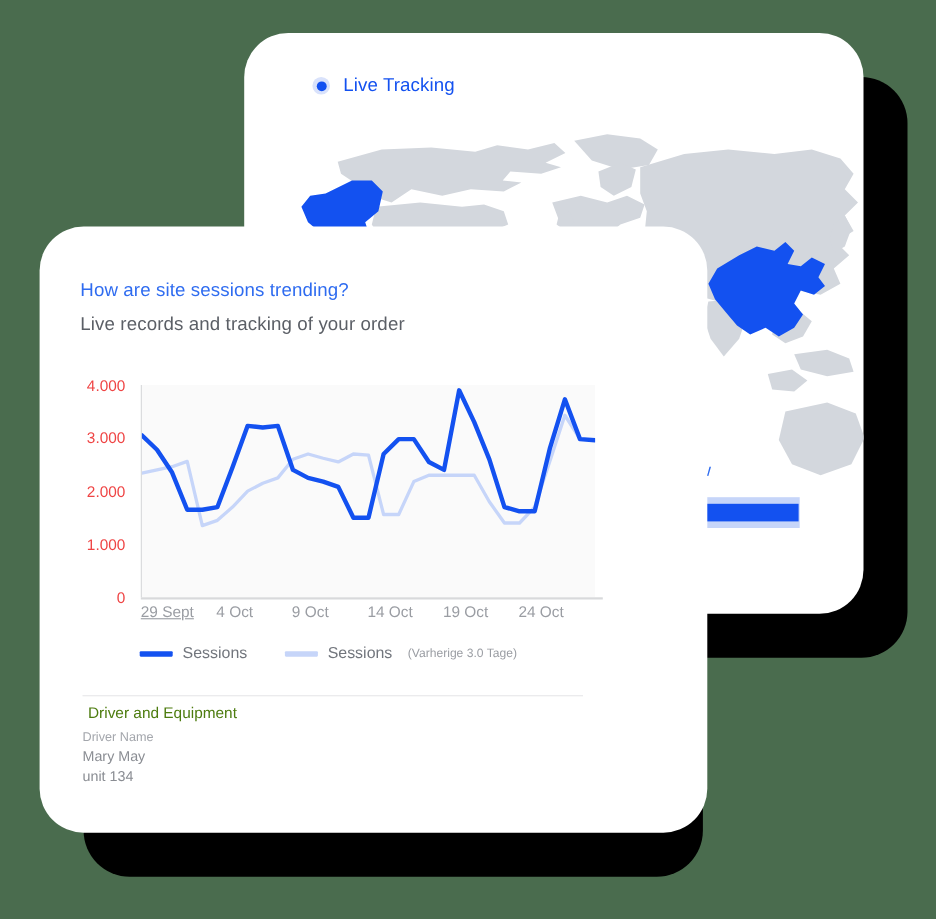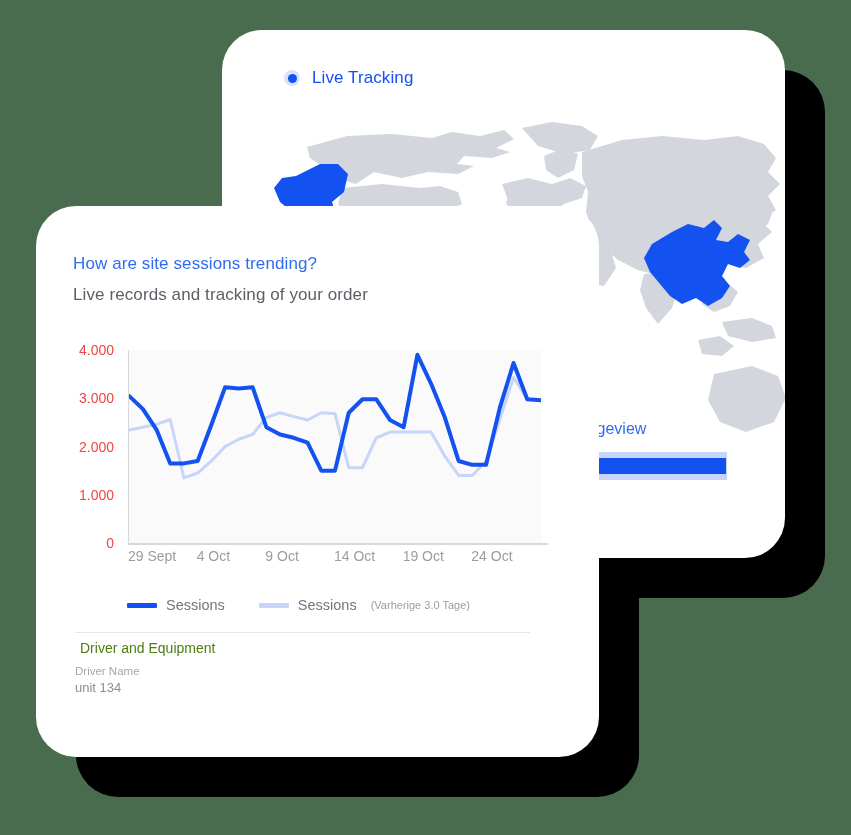--- a/index.html
+++ b/index.html
@@ -27,21 +27,21 @@
   #front-shadow { left: 76px;  top: 246px; width: 563px; height: 551px; }
 
   
   .card {
     position: absolute;
     background: #ffffff;
     border-radius: 40px;
     overflow: hidden;
   }
   #back-card  { left: 222px; top: 30px;  width: 563px; height: 528px; }
-  #front-card { left: 36px;  top: 206px; width: 563px; height: 551px; }
+  #front-card { left: 36px;  top: 206px; width: 563px; height: 551px; padding-left: 44px; }
 
   
   .live-row {
     position: absolute;
     left: 62px;
     top: 38px;
     display: flex;
     align-items: center;
     gap: 12px;
   }
@@ -169,21 +169,21 @@
     position: absolute;
     font-size: 14px;
     color: #9a9da3;
     white-space: nowrap;
   }
 
   
   #legend {
     position: absolute;
     left: 91px;
-    top: 391px;
+    top: 380px;
     display: flex;
     align-items: flex-start;
     gap: 34px;
   }
   .legend-item { display: flex; align-items: center; gap: 9px; }
   .legend-swatch { width: 30px; height: 5px; border-radius: 1px; }
   .legend-label { font-size: 14.5px; color: #72767d; }
   .legend-note  { font-size: 11px; color: #9a9da3; margin-left: 5px; }
 
   
@@ -311,21 +311,21 @@
           <span style="top: 12px;">4.000</span>
         </div>
       <div id="plot-area">
         <svg width="412" height="193" viewBox="0 0 412 193" preserveAspectRatio="none">
           <polyline id="series-1" fill="none" stroke="#c6d5f9" stroke-width="3" stroke-linejoin="round" stroke-linecap="round" points="0,80.09500000000001 13.733333333333333,77.2 27.466666666666665,74.305 41.2,69.48 54.93333333333333,127.8625 68.66666666666666,123.03750000000001 82.4,110.97500000000001 96.13333333333334,96.5 109.86666666666666,89.2625 123.6,84.4375 137.33333333333331,67.55 151.06666666666666,62.724999999999994 164.8,66.585 178.53333333333333,69.9625 192.26666666666668,62.724999999999994 206,63.69 219.73333333333332,117.73 233.46666666666667,117.73 247.2,87.815 260.93333333333334,82.025 274.66666666666663,82.025 288.4,82.025 302.1333333333333,82.025 315.8666666666667,106.14999999999999 329.6,125.45 343.33333333333337,125.45 357.06666666666666,110.97500000000001 370.8,69.48 384.53333333333336,27.502499999999998 398.26666666666665,49.215 412,50.18000000000001"></polyline>
           <polyline id="series-0" fill="none" stroke="#1351f0" stroke-width="4" stroke-linejoin="round" stroke-linecap="round" points="0,45.837500000000006 13.733333333333333,58.86500000000001 27.466666666666665,79.6125 41.2,113.3875 54.93333333333333,113.3875 68.66666666666666,110.97500000000001 82.4,74.7875 96.13333333333334,37.1525 109.86666666666666,38.599999999999994 123.6,37.1525 137.33333333333331,77.2 151.06666666666666,84.4375 164.8,87.815 178.53333333333333,92.64 192.26666666666668,120.625 206,120.625 219.73333333333332,62.724999999999994 233.46666666666667,49.215 247.2,49.215 260.93333333333334,69.9625 274.66666666666663,77.2 288.4,4.825000000000017 302.1333333333333,33.775000000000006 315.8666666666667,67.55 329.6,110.97500000000001 343.33333333333337,114.835 357.06666666666666,114.835 370.8,57.900000000000006 384.53333333333336,13.027500000000003 398.26666666666665,49.215 412,50.18000000000001"></polyline>
         </svg>
       </div>
       <div class="x-axis-line"></div>
       <div class="x-labels" id="x-labels">
-          <span style="left: 34px;">29 Sept</span>
+          <span style="left: 34px; text-decoration: underline;">29 Sept</span>
           <span style="left: 102.667px;">4 Oct</span>
           <span style="left: 171.333px;">9 Oct</span>
           <span style="left: 240px;">14 Oct</span>
           <span style="left: 308.667px;">19 Oct</span>
           <span style="left: 377.333px;">24 Oct</span>
         </div>
     </div>
 
     <div id="legend">
       <div class="legend-item">
@@ -338,19 +338,20 @@
         <span class="legend-note">(Varherige 3.0 Tage)</span>
       </div>
     </div>
 
     <div id="divider"></div>
 
     <div id="footer">
       <div class="footer-head">Driver and Equipment</div>
       <div>
         <div class="footer-key">Driver Name</div>
+        <div class="footer-val">Mary May</div>
       </div>
       <div>
         <div class="footer-val">unit 134</div>
       </div>
     </div>
   </div>
 </div>
 
 </body></html>

